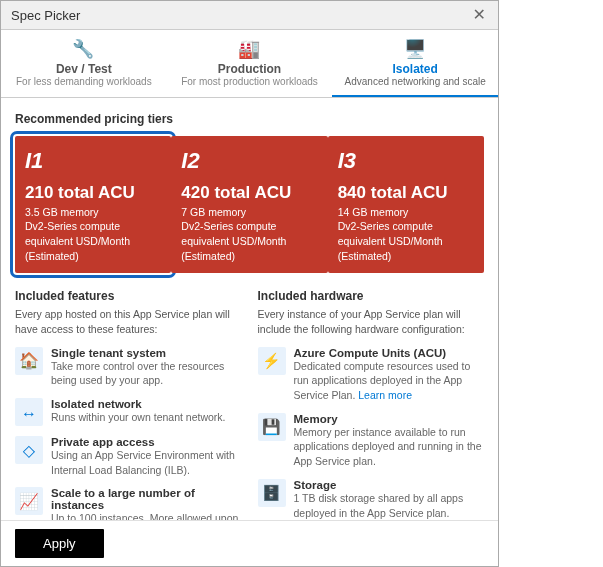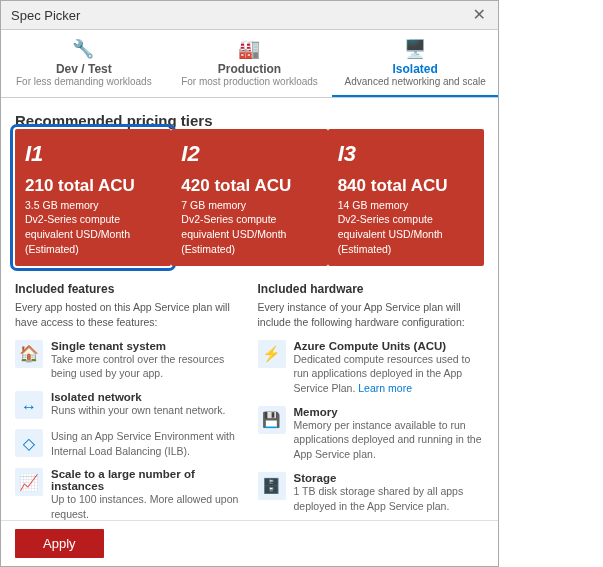--- a/index.html
+++ b/index.html
@@ -91,23 +91,24 @@
       color: #666;
     }
 
     .content {
       flex: 1;
       overflow-y: auto;
       padding: 14px 14px 10px 14px;
     }
 
     .section-title {
-      font-size: 15px;
-      font-weight: 600;
-      color: #333;
+      font-size: 12px;
+      font-weight: 600;
+      color: #333;
+      margin-bottom: 10px;
     }
 
     .pricing-tiers {
       display: flex;
       margin-bottom: 16px;
     }
 
     .tier-card {
       flex: 1;
       background: #c0392b;
@@ -236,21 +237,21 @@
 
     .footer {
       padding: 8px 14px;
       border-top: 1px solid #e0e0e0;
       display: flex;
       align-items: center;
       flex-shrink: 0;
     }
 
     .apply-btn {
-      background: #b91c1c;
+      background: #000000;
       color: #fff;
       border: none;
       padding: 7px 28px;
       font-size: 13px;
       cursor: pointer;
       border-radius: 1px;
     }
 
     
     .content::-webkit-scrollbar {
@@ -334,20 +335,21 @@
           <div class="feature-icon">↔</div>
           <div class="feature-text">
             <div class="feature-name">Isolated network</div>
             <div class="feature-desc">Runs within your own tenant network.</div>
           </div>
         </div>
 
         <div class="feature-item">
           <div class="feature-icon">◇</div>
           <div class="feature-text">
+            <div class="feature-name">Private app access</div>
             <div class="feature-desc">Using an App Service Environment with Internal Load Balancing (ILB).</div>
           </div>
         </div>
 
         <div class="feature-item">
           <div class="feature-icon">📈</div>
           <div class="feature-text">
             <div class="feature-name">Scale to a large number of instances</div>
             <div class="feature-desc">Up to 100 instances. More allowed upon request.</div>
           </div>

